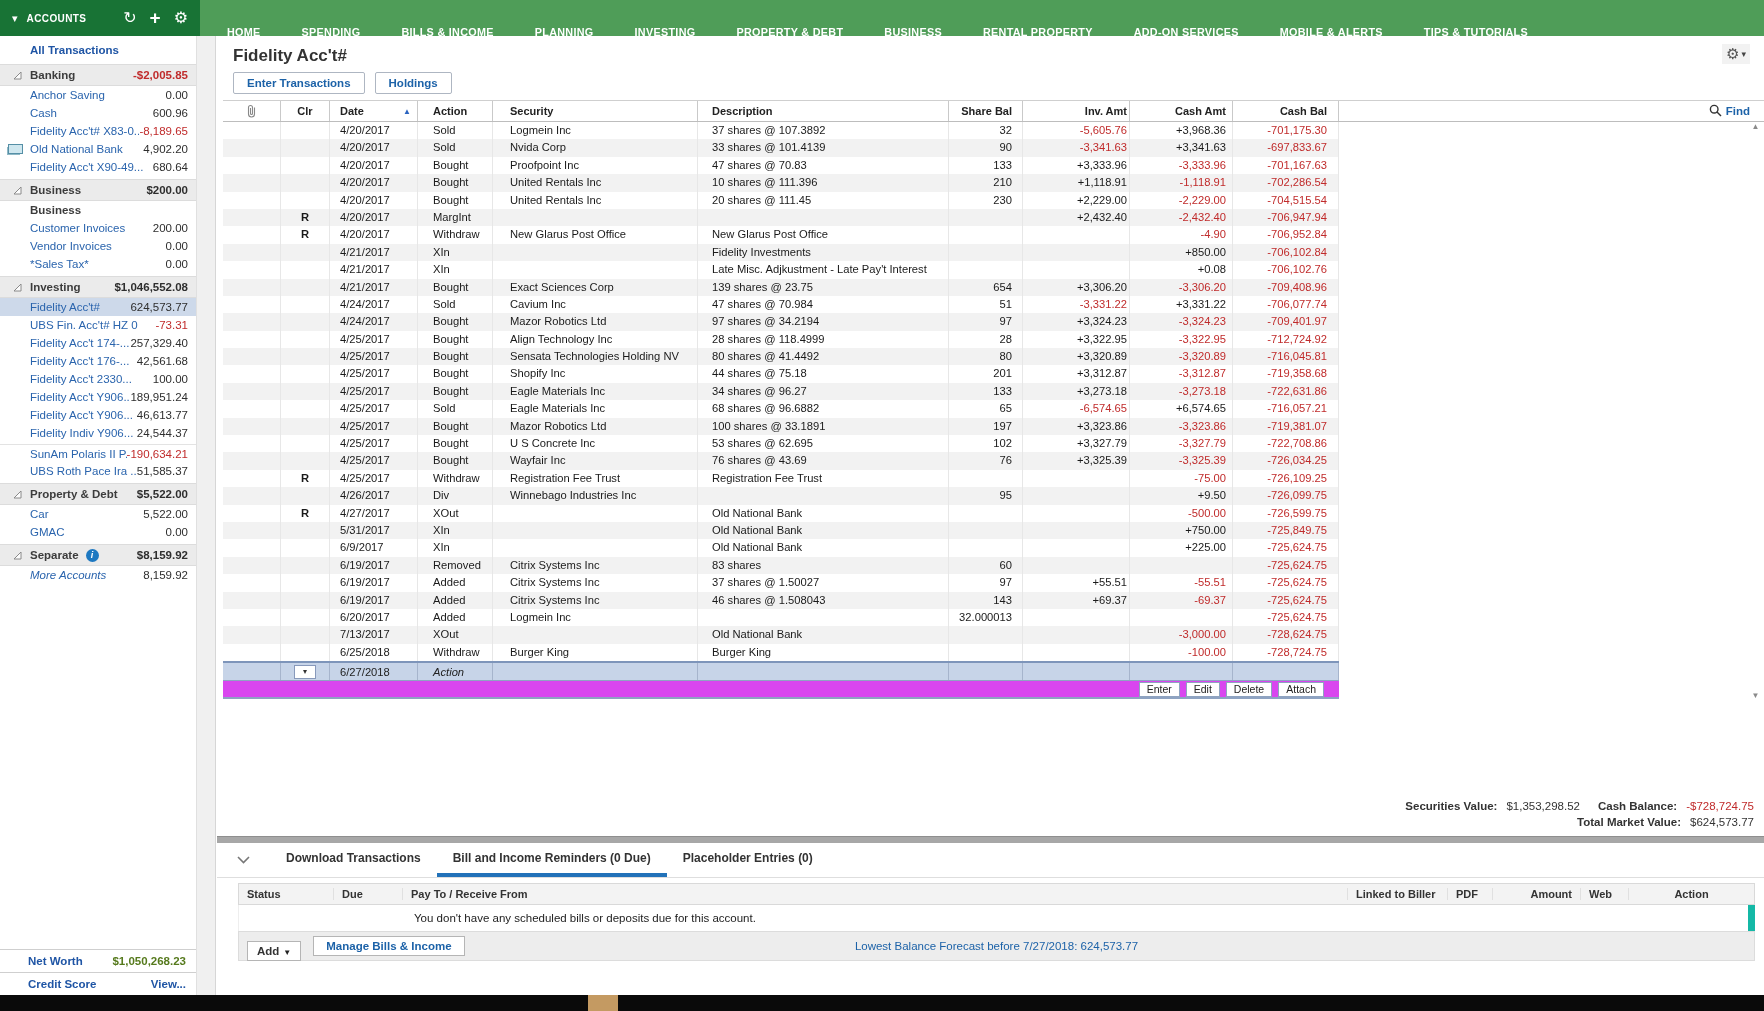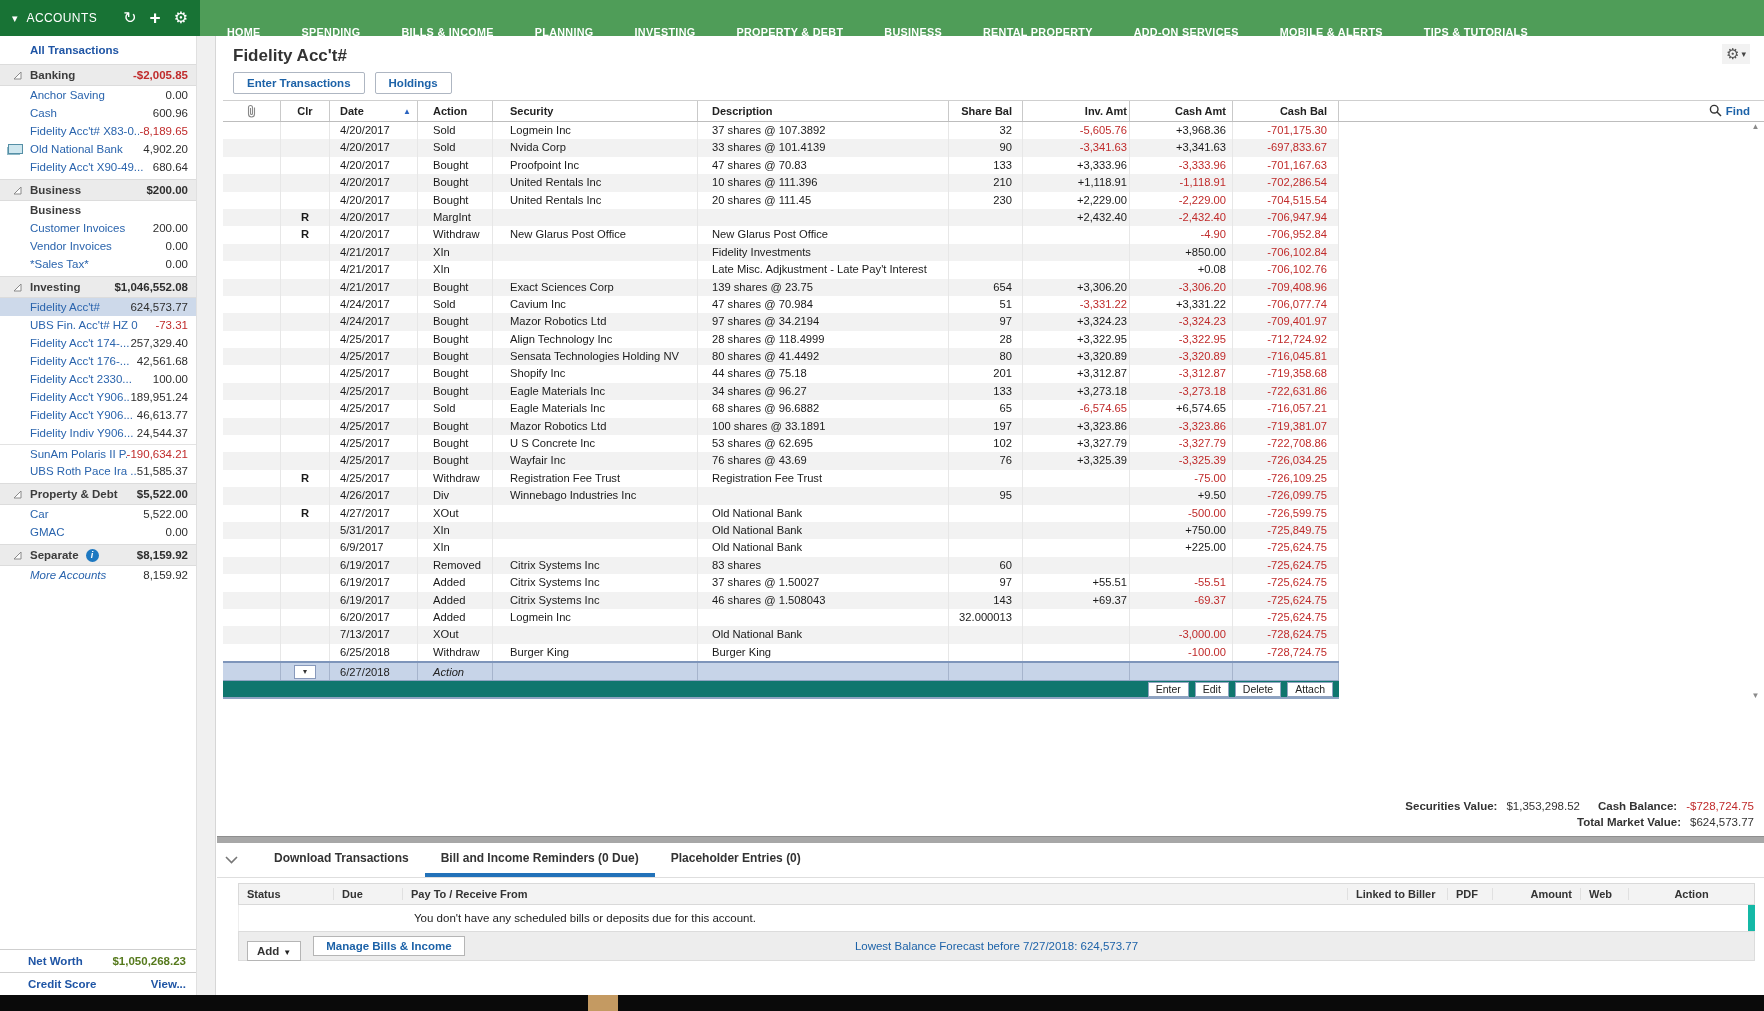--- a/index.html
+++ b/index.html
@@ -4,21 +4,21 @@
 <style>
   * { margin:0; padding:0; box-sizing:border-box; }
   html,body { background:#2b2b2b; }
   body { font-family:"Liberation Sans", sans-serif; }
   .app { position:relative; width:1764px; height:1011px; background:#fff; overflow:hidden; }
 
   
   .topbar { position:absolute; left:0; top:0; width:1764px; height:36px; display:flex; }
   .accounts-head { width:200px; background:#187335; color:#fff; display:flex; align-items:center; padding:0 12px; }
   .caret-down { font-size:11px; margin-right:9px; cursor:pointer; }
-  .accounts-title { font-weight:normal; font-size:12px; letter-spacing:.4px; }
+  .accounts-title { font-weight:bold; font-size:10px; letter-spacing:.4px; }
   .accounts-head .spacer { flex:1; }
   .head-ic { font-size:16px; margin-left:13px; cursor:pointer; line-height:1; }
   .head-ic.plus { font-size:19px; font-weight:bold; margin-top:-2px; }
   .top-nav { flex:1; background:#4f9d58; display:flex; align-items:center; padding-left:27px; gap:41px; }
   .nav-item { color:#fff; font-size:10.8px; font-weight:bold; letter-spacing:.3px; cursor:pointer; white-space:nowrap;margin-top:28px; }
 
   
   .sidebar { position:absolute; left:0; top:36px; width:196px; height:959px; background:#fff; font-size:11.5px; overflow:hidden; }
   .side-gutter { position:absolute; left:196px; top:36px; width:20px; height:959px; background:#f0f0f0; border-left:1px solid #e0e0e0; border-right:1px solid #d6d6d6; }
   .side-link { color:#1f55a5; font-weight:bold; padding:6px 8px 5px 30px; cursor:pointer; }
@@ -72,35 +72,35 @@
   .reg-body { width:1116px; }
   .reg-row { display:flex; height:17.4px; background:#fff; cursor:pointer; }
   .reg-row.alt { background:#f2f2f2; }
   .reg-row .cell { display:block; font-size:11.2px; color:#1a1a1a; line-height:17.4px; border-right:1px solid #e7e7e7; overflow:hidden; white-space:nowrap; }
   .reg-row .c-clr { font-weight:bold; }
   
   .entry-row { display:flex; width:1116px; height:20px; background:#c7d4e8; border-top:2px solid #7e95ba; border-bottom:1px solid #8ea3c2; }
   .entry-row .cell { display:flex; align-items:center; font-size:11.2px; color:#222; border-right:1px solid #a6b4cc; }
   .dd-btn { width:22px; height:14px; background:#fff; border:1px solid #8899bb; font-size:8px; color:#333; display:flex; align-items:center; justify-content:center; cursor:pointer; }
   .italic { font-style:italic; }
-  .entry-actions { display:flex; width:1116px; height:18px; background:#0f766e; border-bottom:2px solid #8ea3c2; align-items:center; justify-content:flex-end; padding-right:6px; gap:6px; }
+  .entry-actions { display:flex; width:1116px; height:18px; background:#d946ef; border-bottom:2px solid #8ea3c2; align-items:center; justify-content:flex-end; padding-right:15px; gap:6px; }
   .mini-btn { background:#fff; border:1px solid #8fa3c0; color:#222; font-size:10.5px; padding:0 7px; height:15px; cursor:pointer; font-family:"Liberation Sans",sans-serif; }
   
   .vscroll { position:absolute; right:3px; top:86px; width:11px; height:578px; display:flex; flex-direction:column; justify-content:space-between; align-items:center; }
   .vs-arrow { font-size:8px; color:#8a8a8a; cursor:pointer; }
 
   
   .summary { position:absolute; right:10px; top:762px; text-align:right; font-size:11.5px; line-height:16px; color:#333; }
   .slabel { font-weight:bold; }
   .sval { margin-left:9px; }
   .sgap { display:inline-block; width:18px; }
 
   
   .splitter { position:absolute; left:0; right:0; top:800px; height:7px; background:#a7a7a7; border-top:1px solid #8e8e8e; cursor:row-resize; }
-  .tabs { position:absolute; left:0; right:0; top:807px; height:35px; background:#fff; border-bottom:1px solid #dedede; display:flex; align-items:stretch; padding-left:8px; }
+  .tabs { position:absolute; left:0; right:0; top:807px; height:35px; background:#fff; border-bottom:1px solid #dedede; display:flex; align-items:stretch; padding-left:20px; }
   .tab-chevron { align-self:center; margin-right:20px; line-height:0; cursor:pointer; }
   .tab { display:flex; align-items:center; padding:0 16px; font-size:12px; font-weight:bold; color:#333; cursor:pointer; border-bottom:4px solid transparent; white-space:nowrap; }
   .tab.active { border-bottom-color:#2272b9; }
 
   
   .reminders { position:absolute; left:21px; right:9px; top:847px; font-size:11.5px; }
   .rem-header { display:flex; align-items:center; height:22px; background:#f3f3f3; border:1px solid #d9d9d9; font-size:11px; font-weight:bold; color:#333; }
   .rem-col { padding:0 8px; border-right:1px solid #e0e0e0; white-space:nowrap; }
   .rem-col:nth-child(1){ width:95px; }
   .rem-col:nth-child(2){ width:69px; }

